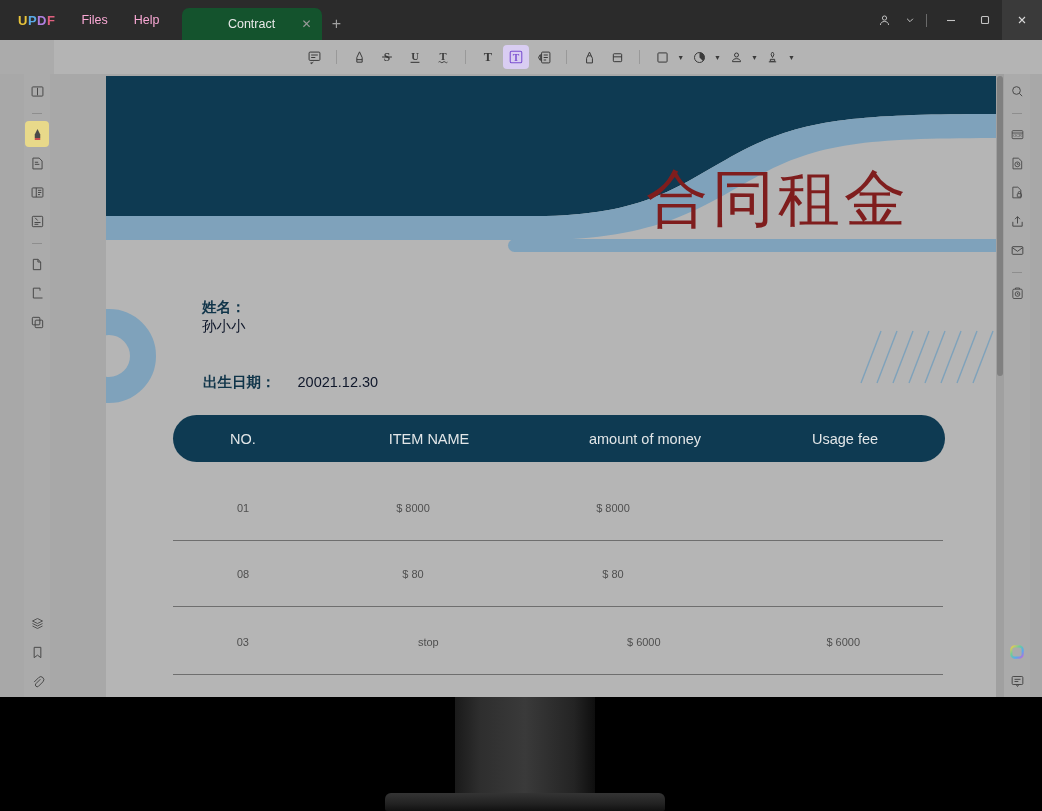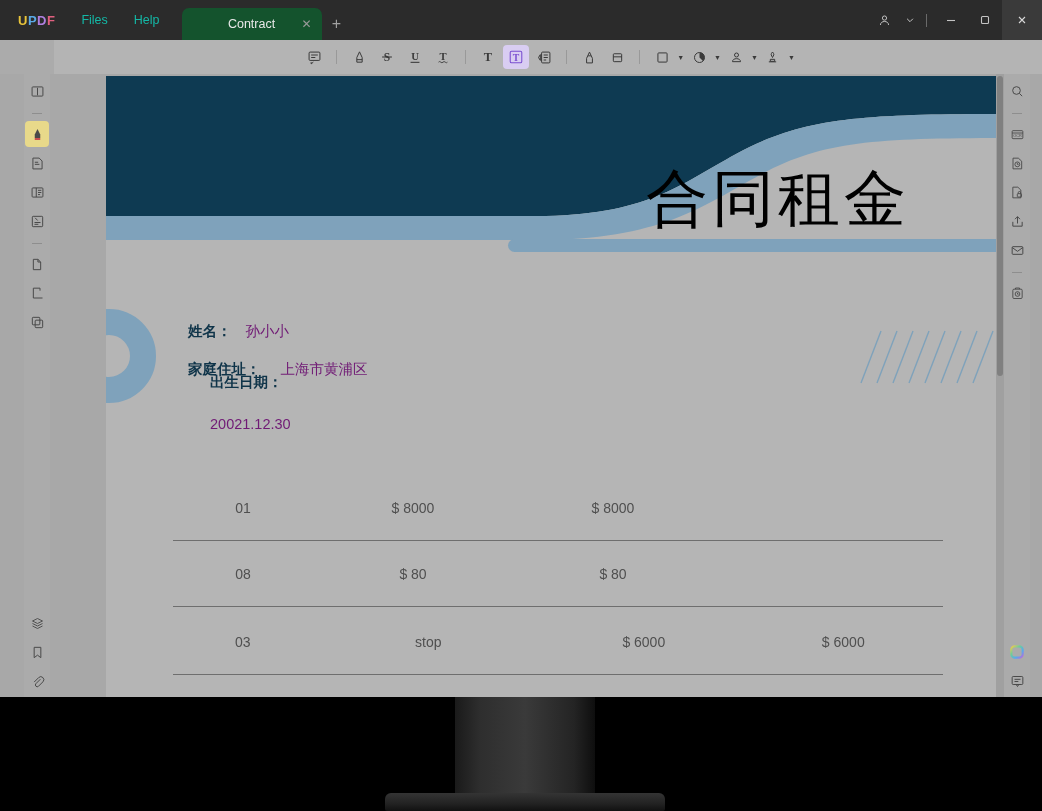--- a/index.html
+++ b/index.html
@@ -50,21 +50,21 @@
   #app-logo {
     font-size: 13px; font-weight: bold; letter-spacing: .5px;
     display: flex;
   }
   #app-logo i { font-style: normal; }
   .lg-u { color: #e8c43a; }
   .lg-p { color: #5aa9e6; }
   .lg-d { color: #b07fe0; }
   .lg-f { color: #e0607f; }
   .menu-item {
-    color: #14b8a6; font-size: 12.5px;
+    color: #f9a8d4; font-size: 12.5px;
   }
   .tabs { display: flex; align-items: flex-end; height: 40px; margin-left: 22px; }
   .tab {
     width: 140px; height: 32px;
     display: flex; align-items: center; justify-content: center;
     position: relative;
     font-size: 12.5px;
     border-radius: 7px 7px 0 0;
   }
   .tab.active { background: #14532d; color: #e8e8e8; }
@@ -168,39 +168,39 @@
   
   #hatch { position: absolute; right: 23px; top: 253px; width: 142px; height: 56px; }
 
   
   .field {
     position: absolute;
     display: flex; align-items: baseline;
     font-size: 14.5px;
   }
   .field-label { color: #0f3449; font-weight: bold; white-space: nowrap; }
-  .field-value { color: #701a75; white-space: nowrap; margin-top: 24px; }
+  .field-value { color: #0f172a; white-space: nowrap; }
 
   
   #table-head {
     position: absolute;
     left: 67px; top: 339px;
     width: 772px; height: 47px;
     background: #0e3a52;
     border-radius: 24px;
     display: flex; align-items: center;
     color: #e2e6e8; font-size: 14.5px;
   }
   .th { text-align: center; }
   .row {
     position: absolute;
     left: 67px;
     width: 770px; height: 66px;
     display: flex; align-items: center;
-    color: #4f4f4f; font-size: 14px;
+    color: #4f4f4f; font-size: 11px;
     border-bottom: 1.5px solid #6e6e6e;
   }
   .td { text-align: center; }
   .c-no { width: 140px; }
   .c-item { width: 232px; }
   .c-amount { width: 200px; }
   .c-fee { width: 200px; }
 
   
   #v-scrollbar {
@@ -483,52 +483,54 @@
     <div id="doc-scroll">
       <div id="page">
 
         <svg id="page-header" viewBox="0 0 912 170" preserveAspectRatio="none">
           <path d="M0,0 H912 V38 C760,38 700,40 630,78 C575,108 540,140 430,140 H0 Z" fill="#0e3a52"></path>
           <path d="M0,140 H430 C540,140 575,108 630,78 C700,40 760,38 912,38 V62 C772,62 718,64 654,99 C596,130 556,164 430,164 H0 Z" fill="#7fa2bb"></path>
         </svg>
 
         <div style="position:absolute;left:402px;top:163px;width:520px;height:13px;background:#7fa2bb;border-radius:7px;"></div>
 
-        <div style="position:absolute;left:540px;top:92px;font-size:62px;font-weight:400;color:#000000;letter-spacing:4px;line-height:1;">合同租金</div>
+        <div style="position:absolute;left:540px;top:92px;font-size:62px;font-weight:400;color:#7f1d1d;letter-spacing:4px;line-height:1;">合同租金</div>
 
         <div id="left-ring"></div>
 
         <svg id="hatch" viewBox="0 0 142 56">
           <g stroke="#7fa2bb" stroke-width="1.4">
             <line x1="8" y1="54" x2="28" y2="2"></line>
             <line x1="24" y1="54" x2="44" y2="2"></line>
             <line x1="40" y1="54" x2="60" y2="2"></line>
             <line x1="56" y1="54" x2="76" y2="2"></line>
             <line x1="72" y1="54" x2="92" y2="2"></line>
             <line x1="88" y1="54" x2="108" y2="2"></line>
             <line x1="104" y1="54" x2="124" y2="2"></line>
             <line x1="120" y1="54" x2="140" y2="2"></line>
           </g>
         </svg>
 
-        <div class="field" style="left:82px;top:222px;">
+        <div class="field" style="left:82px;top:222px;flex-direction:column;">
           <span class="field-label">姓名：</span>
           <span class="field-value" style="margin-left:14px;">孙小小</span>
         </div>
 
-        <div class="field" style="left:82px;top:260px;">
-          <span class="field-label">家庭住址：</span>
-          <span class="field-value" style="margin-left:20px;">上海市黄浦区</span>
-        </div>
-
-        <div class="field" style="left:82px;top:297px;flex-direction:column;">
+
+        <div class="field" style="left:97px;top:297px;">
           <span class="field-label">出生日期：</span>
           <span class="field-value" style="margin-left:22px;">20021.12.30</span>
         </div>
 
+        <div id="table-head">
+          <div class="th c-no">NO.</div>
+          <div class="th c-item">ITEM NAME</div>
+          <div class="th c-amount">amount of money</div>
+          <div class="th c-fee">Usage fee</div>
+        </div>
 
         <div class="row" style="top:399px;">
           <div class="td c-no">01</div>
           <div class="td c-amount">$ 8000</div>
           <div class="td c-fee">$ 8000</div>
         </div>
 
         <div class="row" style="top:465px;">
           <div class="td c-no">08</div>
           <div class="td c-amount">$ 80</div>

